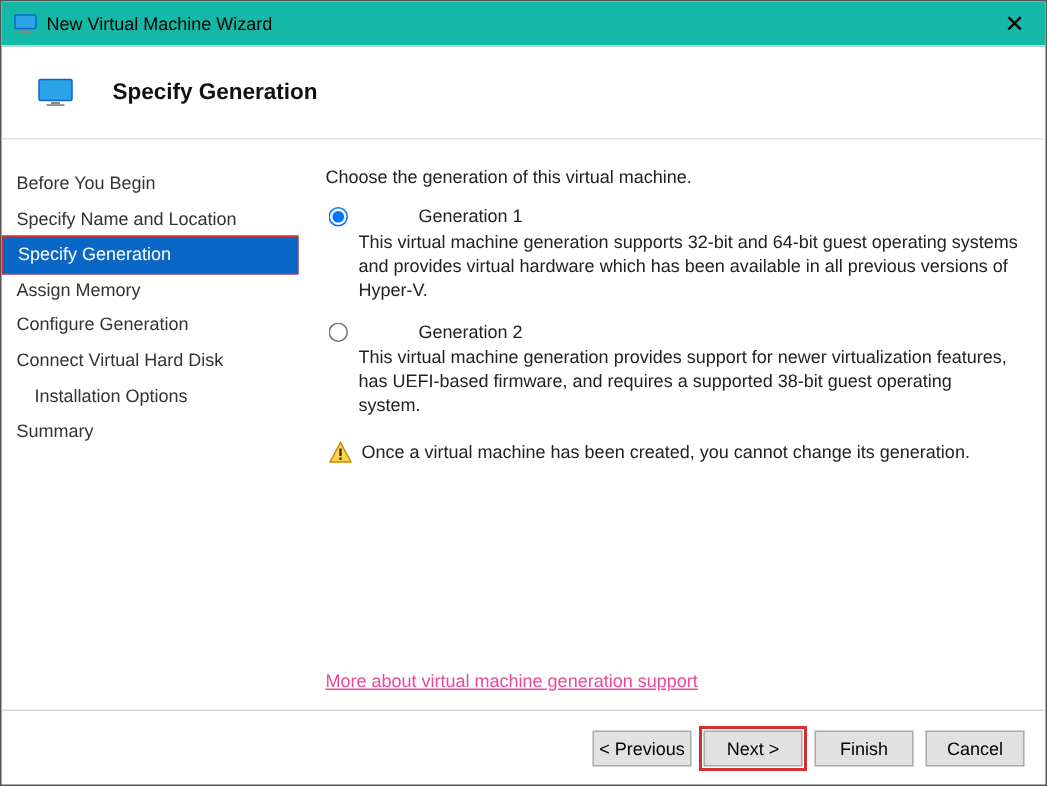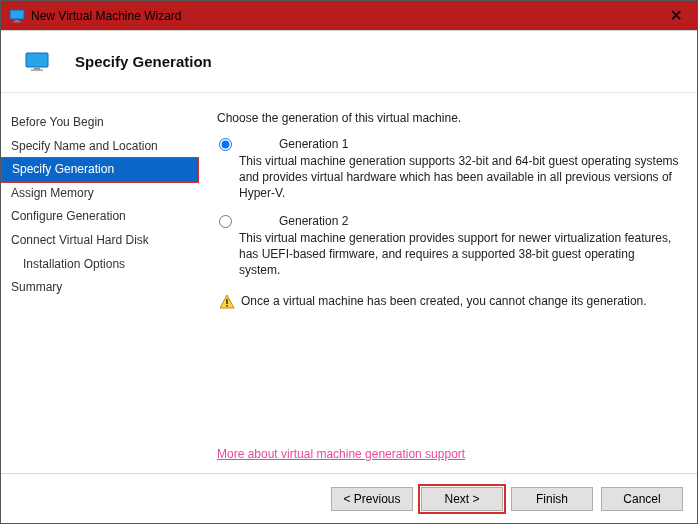--- a/index.html
+++ b/index.html
@@ -13,21 +13,21 @@
       display: flex;
       flex-direction: column;
       overflow: hidden;
     }
     .titlebar {
       height: 30px;
       border-bottom: 1px solid #d0d0d0;
       display: flex;
       align-items: center;
       padding: 0 8px;
-      background: #b91c1c;
+      background: #14b8a6;
     }
     .titlebar .app-icon {
       width: 16px; height: 16px;
       margin-right: 6px;
       display: inline-flex;
     }
     .titlebar .title {
       flex: 1;
       font-size: 12px;
       color: #000;
@@ -143,21 +143,21 @@
       display: flex;
       align-items: center;
       justify-content: flex-end;
       padding: 0 14px;
       gap: 8px;
     }
     .footer button {
       background: #e1e1e1;
       border: 1px solid #adadad;
       padding: 4px 0;
-      width: 82px;
+      width: 66px;
       height: 24px;
       font-size: 12px;
       font-family: inherit;
       cursor: pointer;
       color: #000;
     }
     .footer button.highlight {
       outline: 2px solid #d32f2f;
       outline-offset: 1px;
     }

